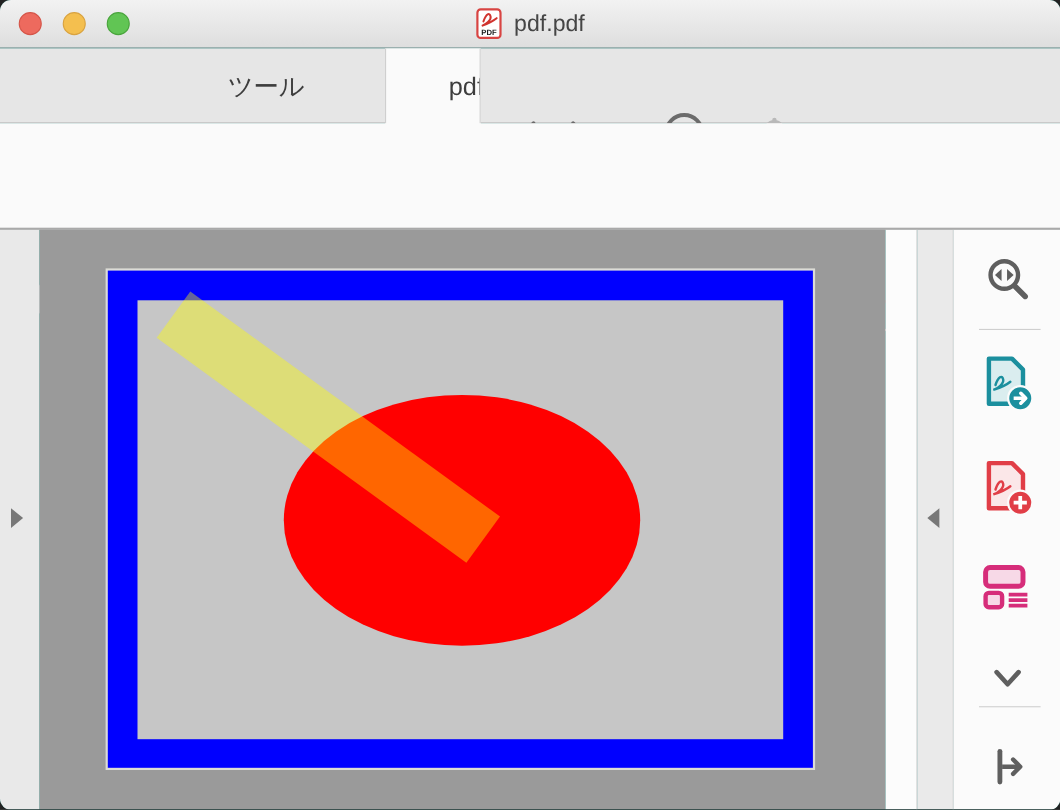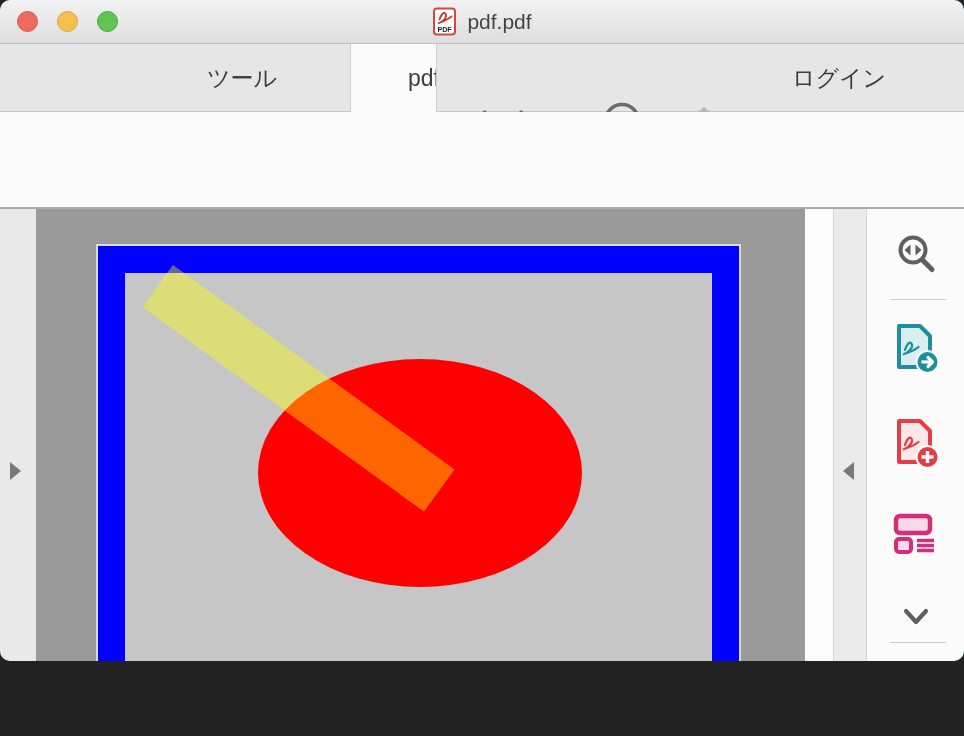--- a/index.html
+++ b/index.html
@@ -1,17 +1,17 @@
 <!DOCTYPE html>
 <html><head>
 <meta charset="utf-8">
 <style>
   * { margin:0; padding:0; box-sizing:border-box; }
   html,body { width:964px; height:736px; background:#222; font-family:"Liberation Sans", sans-serif; }
-  #window { position:relative; width:964px; height:661px; border-radius:10px; overflow:hidden; background:#0f766e; }
+  #window { position:relative; width:964px; height:736px; border-radius:10px; overflow:hidden; background:#0f766e; }
 
   
   #titlebar { position:absolute; left:0; top:0; width:964px; height:44px;
     background:linear-gradient(180deg,#f2f2f2,#dedede); border-bottom:1px solid #bdbdbd; }
   .traffic { position:absolute; top:11px; width:21px; height:21px; border-radius:50%; }
   .t-red    { left:17px; background:#ed6a5e; border:1px solid #d55549; }
   .t-yellow { left:57px; background:#f4bf4f; border:1px solid #d9a341; }
   .t-green  { left:97px; background:#61c554; border:1px solid #4aa53d; }
   #title-group { position:absolute; left:0; right:0; top:0; height:44px; display:flex; align-items:center; justify-content:center; gap:9px; }
   #window-title { font-size:21px; color:#454545; }
@@ -119,21 +119,20 @@
       <text x="20" y="25" font-size="19" font-weight="bold" text-anchor="middle" fill="#6b6b6b" font-family="Liberation Sans, sans-serif">?</text>
       <circle cx="20" cy="29.5" r="1.8" fill="#6b6b6b"></circle>
     </svg>
 
     <svg id="bell-icon" width="36" height="36" viewBox="0 0 36 36">
       <path d="M18 5 c-6.5 0 -9.5 5.5 -9.5 11.5 v6.5 l-3 4.5 h25 l-3 -4.5 v-6.5 c0 -6 -3 -11.5 -9.5 -11.5 z" fill="#b9b9b9"></path>
       <rect x="16" y="3" width="4" height="4" rx="2" fill="#b9b9b9"></rect>
       <path d="M14.5 29.5 a3.5 3.5 0 0 0 7 0 z" fill="#b9b9b9"></path>
     </svg>
 
-    <div id="login-label" class="tab-label">ログイン</div>
   </div>
 
   <div id="toolbar">
 
     <svg class="tbicon" id="save-icon" width="34" height="34" viewBox="0 0 34 34">
       <path d="M6 5 h17 l6 6 v18 h-23 z" fill="none" stroke="#c0c0c0" stroke-width="2.6" stroke-linejoin="round"></path>
       <rect x="11.5" y="5" width="9" height="7.5" fill="none" stroke="#c0c0c0" stroke-width="2.4"></rect>
       <rect x="10" y="19" width="14" height="10" fill="none" stroke="#c0c0c0" stroke-width="2.4"></rect>
     </svg>
 

